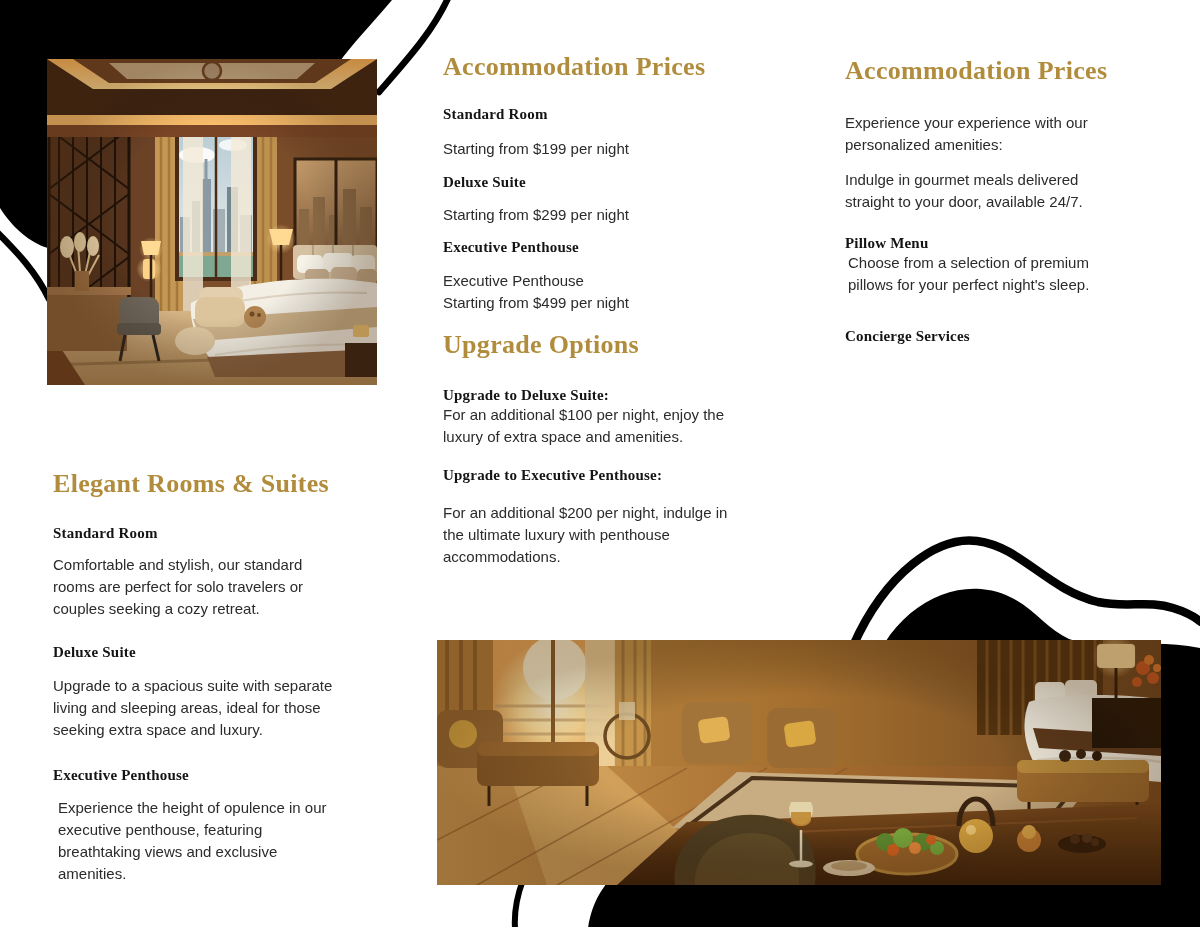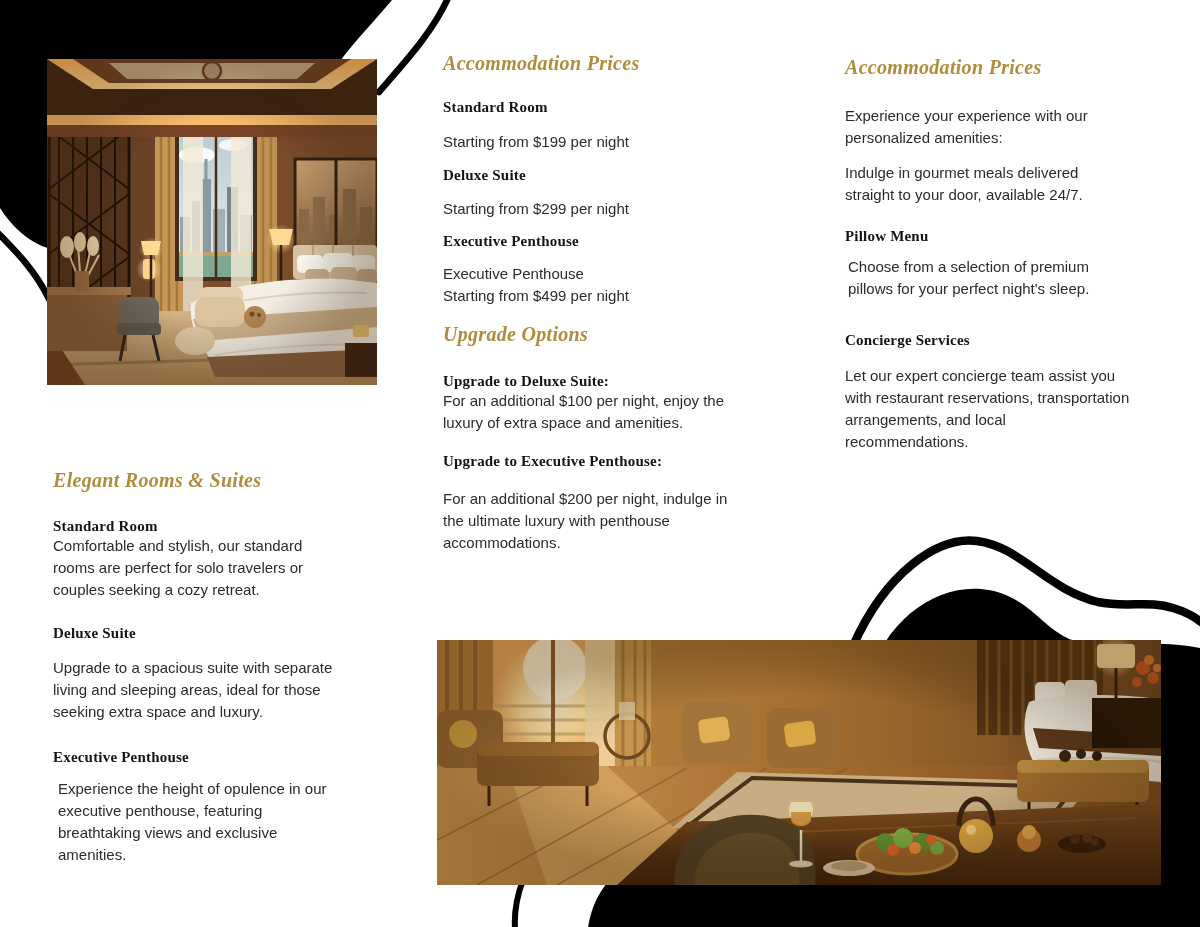--- a/index.html
+++ b/index.html
@@ -6,22 +6,22 @@
   .page{position:relative;width:1200px;height:927px;background:#fff;overflow:hidden;
         font-family:"Liberation Sans", sans-serif;}
   .decor{position:absolute;left:0;top:0;z-index:0;}
   .photo{position:absolute;z-index:2;overflow:hidden;}
   .photo-left{left:47px;top:59px;width:330px;height:326px;}
   .photo-bottom{left:437px;top:640px;width:724px;height:245px;}
   .col{position:absolute;z-index:1;}
   .col-left{left:53px;top:469px;width:312px;}
   .col-mid{left:443px;top:52px;width:318px;}
   .col-right{left:845px;top:56px;width:324px;}
-  .h-gold{font-family:"Liberation Serif", serif;font-weight:700;font-size:20px;line-height:1.15;
-          color:var(--gold,#B08C3C);margin:0;letter-spacing:.3px;font-style:italic;}
+  .h-gold{font-family:"Liberation Serif", serif;font-weight:700;font-size:26px;line-height:1.15;
+          color:var(--gold,#B08C3C);margin:0;letter-spacing:.3px;}
   .h-item{font-family:"Liberation Serif", serif;font-weight:700;font-size:15px;line-height:1.15;
           color:#141414;margin:0;letter-spacing:.2px;}
   .body{font-size:15px;line-height:22px;color:#2b2b2b;margin:0;white-space:pre-line;}
 </style>
 </head>
 <body>
 
 <div class="page">
 
   <svg class="decor" width="1200" height="927" viewBox="0 0 1200 927" aria-hidden="true">
@@ -184,21 +184,21 @@
 
       <rect x="298" y="284" width="32" height="34" fill="#3a2314"></rect>
       <rect x="306" y="266" width="16" height="12" rx="2" fill="#ecc271"></rect>
       <rect width="330" height="326" fill="url(#Lvin)"></rect>
     </svg>
   </div>
 
   <div class="col col-left">
     <h1 class="h-gold">Elegant Rooms &amp; Suites</h1>
     <h2 class="h-item" style="margin-top:26px">Standard Room</h2>
-    <p class="body" style="">Comfortable and stylish, our standard
+    <p class="body" style="margin-top:12px">Comfortable and stylish, our standard
 rooms are perfect for solo travelers or
 couples seeking a cozy retreat.</p>
     <h2 class="h-item" style="margin-top:24px">Deluxe Suite</h2>
     <p class="body" style="margin-top:14px">Upgrade to a spacious suite with separate
 living and sleeping areas, ideal for those
 seeking extra space and luxury.</p>
     <h2 class="h-item" style="margin-top:26px">Executive Penthouse</h2>
     <p class="body" style="margin-top:12px;padding-left:5px">Experience the height of opulence in our
 executive penthouse, featuring
 breathtaking views and exclusive
@@ -224,27 +224,23 @@
 accommodations.</p>
   </div>
 
   <div class="col col-right">
     <h1 class="h-gold">Accommodation Prices</h1>
     <p class="body" style="margin-top:26px">Experience your experience with our
 personalized amenities:</p>
     <p class="body" style="margin-top:13px">Indulge in gourmet meals delivered
 straight to your door, available 24/7.</p>
     <h2 class="h-item" style="margin-top:22px">Pillow Menu</h2>
-    <p class="body" style="margin-top:11px;padding-left:3px">Choose from a selection of premium
+    <p class="body" style="padding-left:3px">Choose from a selection of premium
 pillows for your perfect night's sleep.</p>
     <h2 class="h-item" style="margin-top:32px">Concierge Services</h2>
-    <p class="body" style="margin-top:15px">Let our expert concierge team assist you
-with restaurant reservations, transportation
-arrangements, and local
-recommendations.</p>
   </div>
 
   <div class="photo photo-bottom">
     <svg width="724" height="245" viewBox="0 0 724 245">
       <defs>
         <linearGradient id="Bwall" x1="0" y1="0" x2="1" y2="0">
           <stop offset="0" stop-color="#c08c45"></stop>
             <stop offset=".5" stop-color="#a5702f"></stop>
             <stop offset="1" stop-color="#6e451f"></stop>
         </linearGradient>

